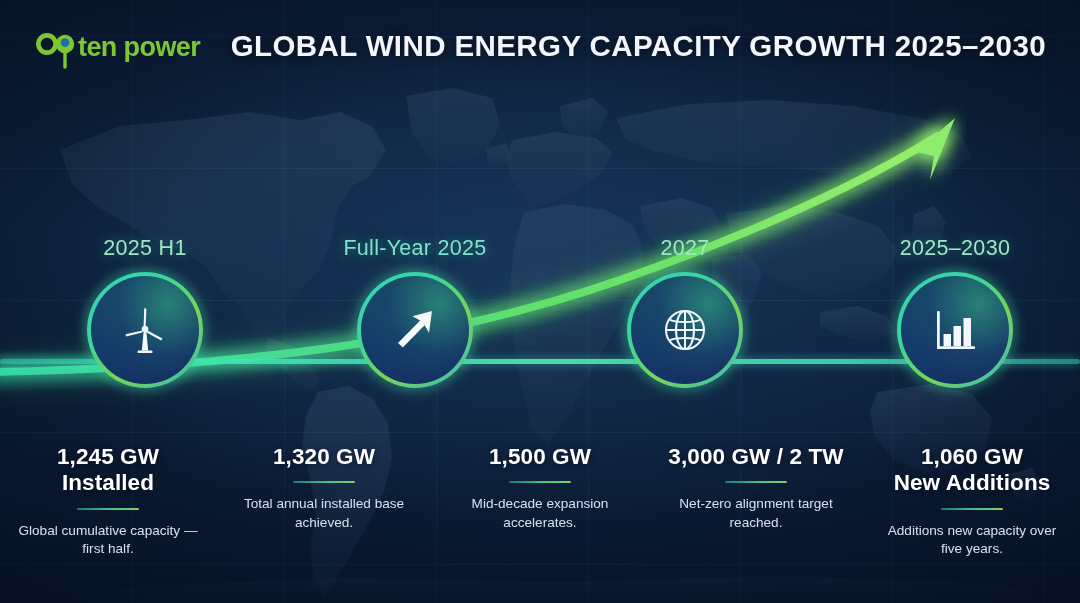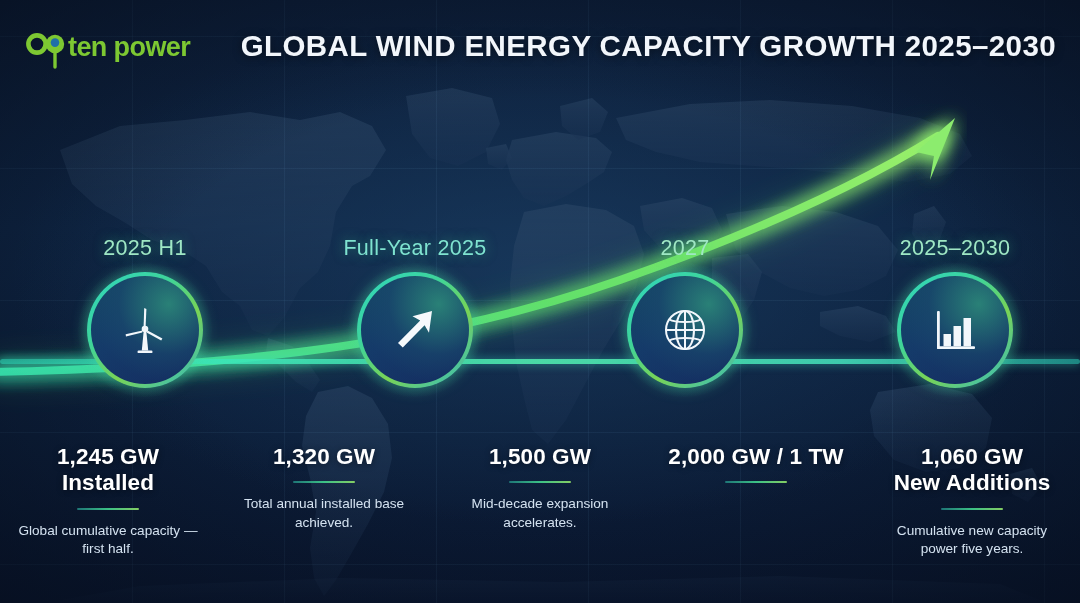--- a/index.html
+++ b/index.html
@@ -41,21 +41,21 @@
   .vignette {
     position:absolute; inset:0;
     background:radial-gradient(ellipse 80% 75% at 50% 50%, rgba(0,0,0,0) 45%, rgba(5,12,26,0.75) 100%);
     pointer-events:none;
   }
 
   
   .header {
     position:absolute; top:0; left:0; right:0; height:92px;
     display:flex; align-items:center;
-    padding:0 24px;
+    padding:0 34px;
     z-index:6;
   }
   .logo { display:flex; align-items:center; gap:0; margin-top:2px; }
   .logo-mark { position:relative; width:46px; height:46px; flex:0 0 auto; }
   .logo-text {
     font-size:27px; font-weight:bold; letter-spacing:-0.6px;
     color:#7dc832; line-height:1;
     margin-left:-2px;
   }
 
@@ -409,28 +409,29 @@
       <div class="stat-desc">Total annual installed base achieved.</div>
     </div>
 
     <div class="stat">
       <div class="stat-value">1,500 GW</div>
       <div class="stat-divider"></div>
       <div class="stat-desc">Mid-decade expansion accelerates.</div>
     </div>
 
     <div class="stat">
-      <div class="stat-value">2,000 GW / 1 TW</div>
+      <div class="stat-value">3,000 GW / 2 TW</div>
       <div class="stat-divider"></div>
+      <div class="stat-desc">Net-zero alignment target reached.</div>
     </div>
 
     <div class="stat">
       <div class="stat-value">
         <span>1,060 GW</span><br>
         <span>New Additions</span>
       </div>
       <div class="stat-divider"></div>
-      <div class="stat-desc">Cumulative new capacity power five years.</div>
+      <div class="stat-desc">Additions new capacity over five years.</div>
     </div>
 
   </div>
 
 </div>
 
 </body></html>

